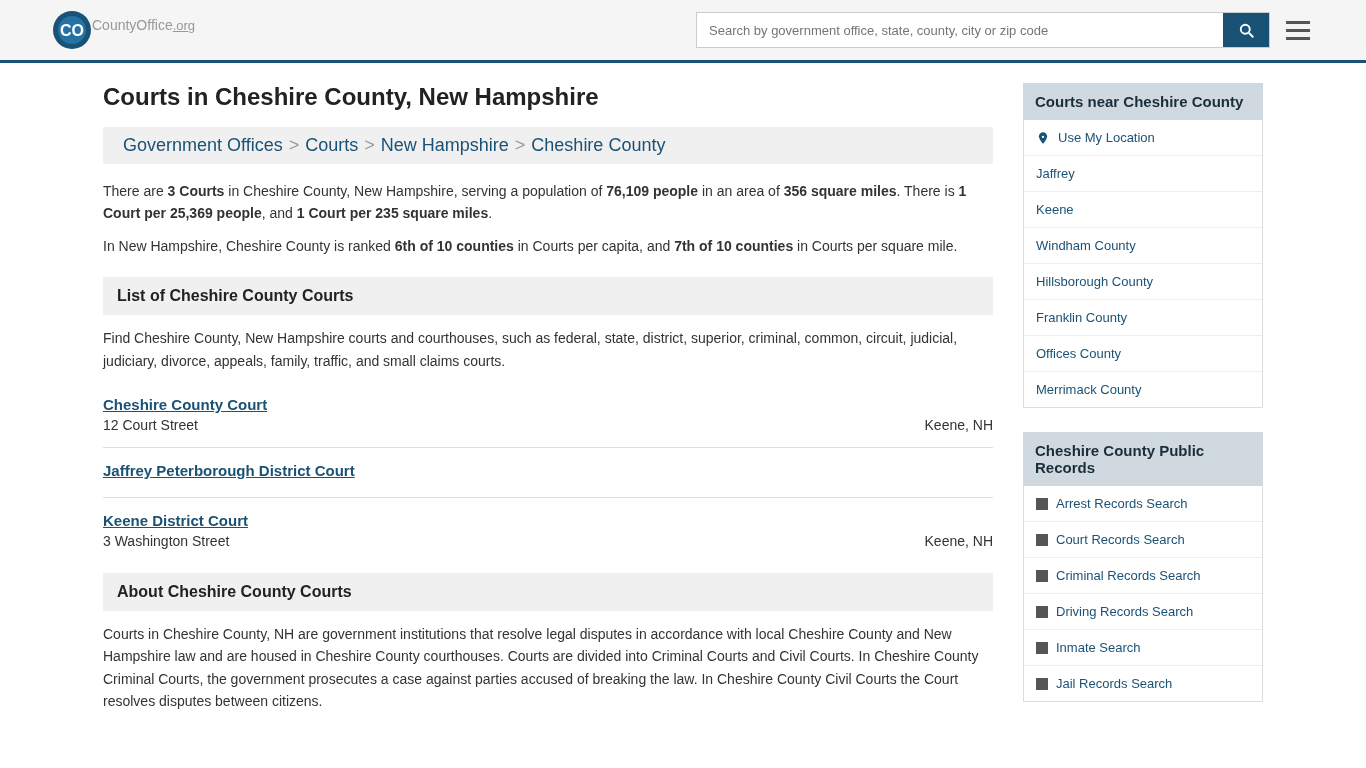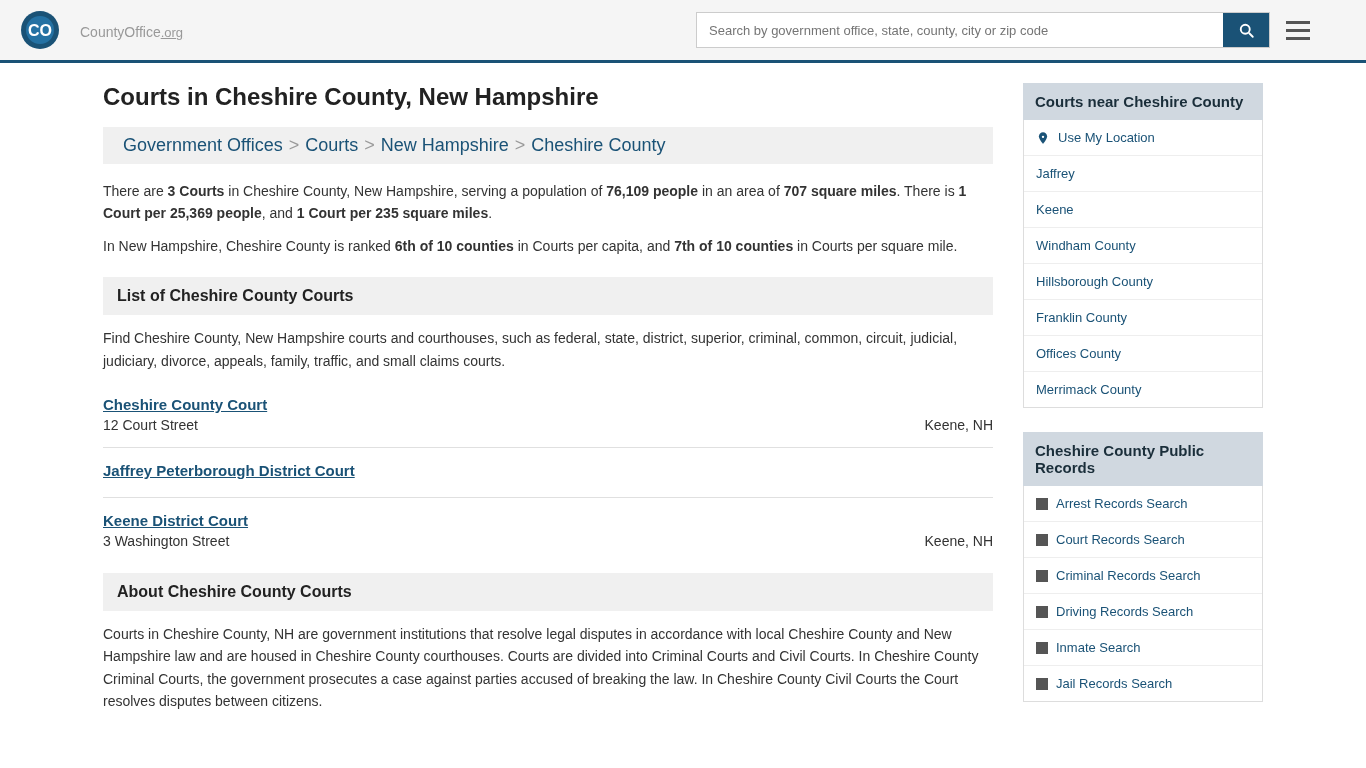--- a/index.html
+++ b/index.html
@@ -9,22 +9,22 @@
     .header {
       background: #f5f5f5;
       border-bottom: 3px solid #1a5276;
       padding: 10px 20px;
       display: flex;
       align-items: center;
       justify-content: space-between;
     }
     .logo-area {
       display: flex;
-      align-items: center;
-      gap: 20px;
+      gap: 0;
+      margin-left: 32px;
     }
     .logo-icon {
       width: 40px;
       height: 40px;
     }
     .logo-text {
       font-size: 22px;
       font-weight: bold;
       color: #1a5276;
     }
@@ -238,21 +238,21 @@
       <a href="#">Government Offices</a>
       <span class="sep">&gt;</span>
       <a href="#">Courts</a>
       <span class="sep">&gt;</span>
       <a href="#">New Hampshire</a>
       <span class="sep">&gt;</span>
       <a href="#">Cheshire County</a>
     </nav>
 
     <p class="description">
-      There are <strong>3 Courts</strong> in Cheshire County, New Hampshire, serving a population of <strong>76,109 people</strong> in an area of <strong>707 square miles</strong>. There is <strong>1 Court per 25,369 people</strong>, and <strong>1 Court per 235 square miles</strong>.
+      There are <strong>3 Courts</strong> in Cheshire County, New Hampshire, serving a population of <strong>76,109 people</strong> in an area of <strong>356 square miles</strong>. There is <strong>1 Court per 25,369 people</strong>, and <strong>1 Court per 235 square miles</strong>.
     </p>
     <p class="description">
       In New Hampshire, Cheshire County is ranked <strong>6th of 10 counties</strong> in Courts per capita, and <strong>7th of 10 counties</strong> in Courts per square mile.
     </p>
 
     <div class="section-header">List of Cheshire County Courts</div>
     <p class="description">Find Cheshire County, New Hampshire courts and courthouses, such as federal, state, district, superior, criminal, common, circuit, judicial, judiciary, divorce, appeals, family, traffic, and small claims courts.</p>
 
     <div>
       <div class="court-item">

